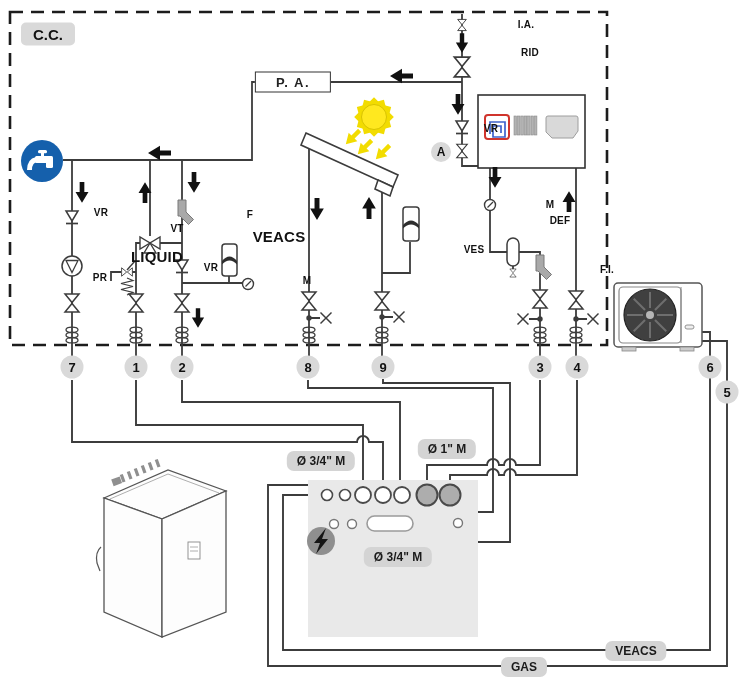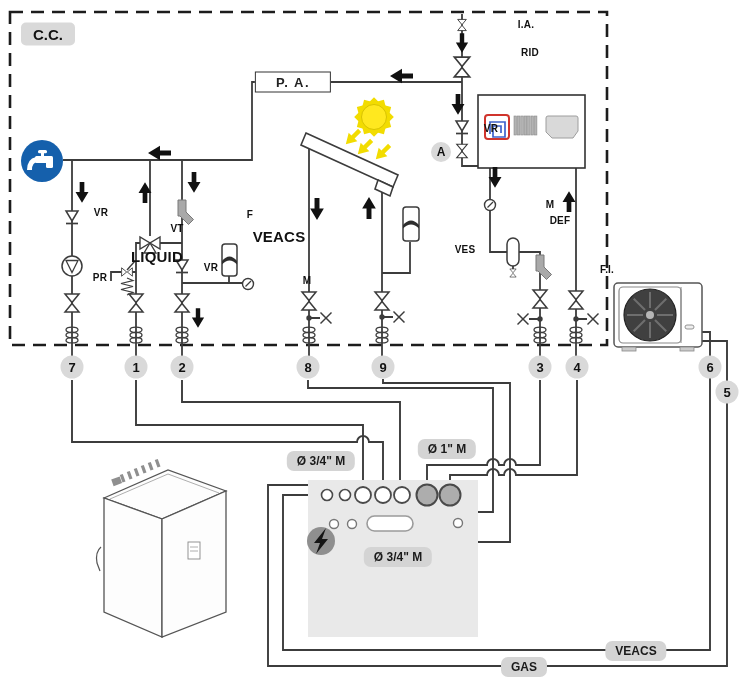--- a/index.html
+++ b/index.html
@@ -287,21 +287,21 @@
 <div class="lbl" style="left:515px;top:220px">DEF</div>
 <div class="lbl" style="left:562px;top:269px">F.I.</div>
 <div class="lbl" style="left:205px;top:214px">F</div>
 <div class="lbl" style="left:56px;top:212px">VR</div>
 <div class="lbl" style="left:55px;top:277px">PR</div>
 <div class="lbl" style="left:132px;top:228px">VT</div>
 <div class="lbl lbl-sm" style="left:112px;top:256px">LIQUID</div>
 <div class="lbl" style="left:166px;top:267px">VR</div>
 <div class="lbl lbl-sm" style="left:234px;top:236px">VEACS</div>
 <div class="lbl" style="left:262px;top:280px">M</div>
-<div class="lbl" style="left:420px;top:249px">VES</div>
+<div class="lbl" style="left:429px;top:249px">VES</div>
 
 <div class="num" style="left:72px;top:367px">7</div>
 <div class="num" style="left:136px;top:367px">1</div>
 <div class="num" style="left:182px;top:367px">2</div>
 <div class="num" style="left:308px;top:367px">8</div>
 <div class="num" style="left:383px;top:367px">9</div>
 <div class="num" style="left:540px;top:367px">3</div>
 <div class="num" style="left:577px;top:367px">4</div>
 <div class="num" style="left:710px;top:367px">6</div>
 <div class="num" style="left:727px;top:392px">5</div>

